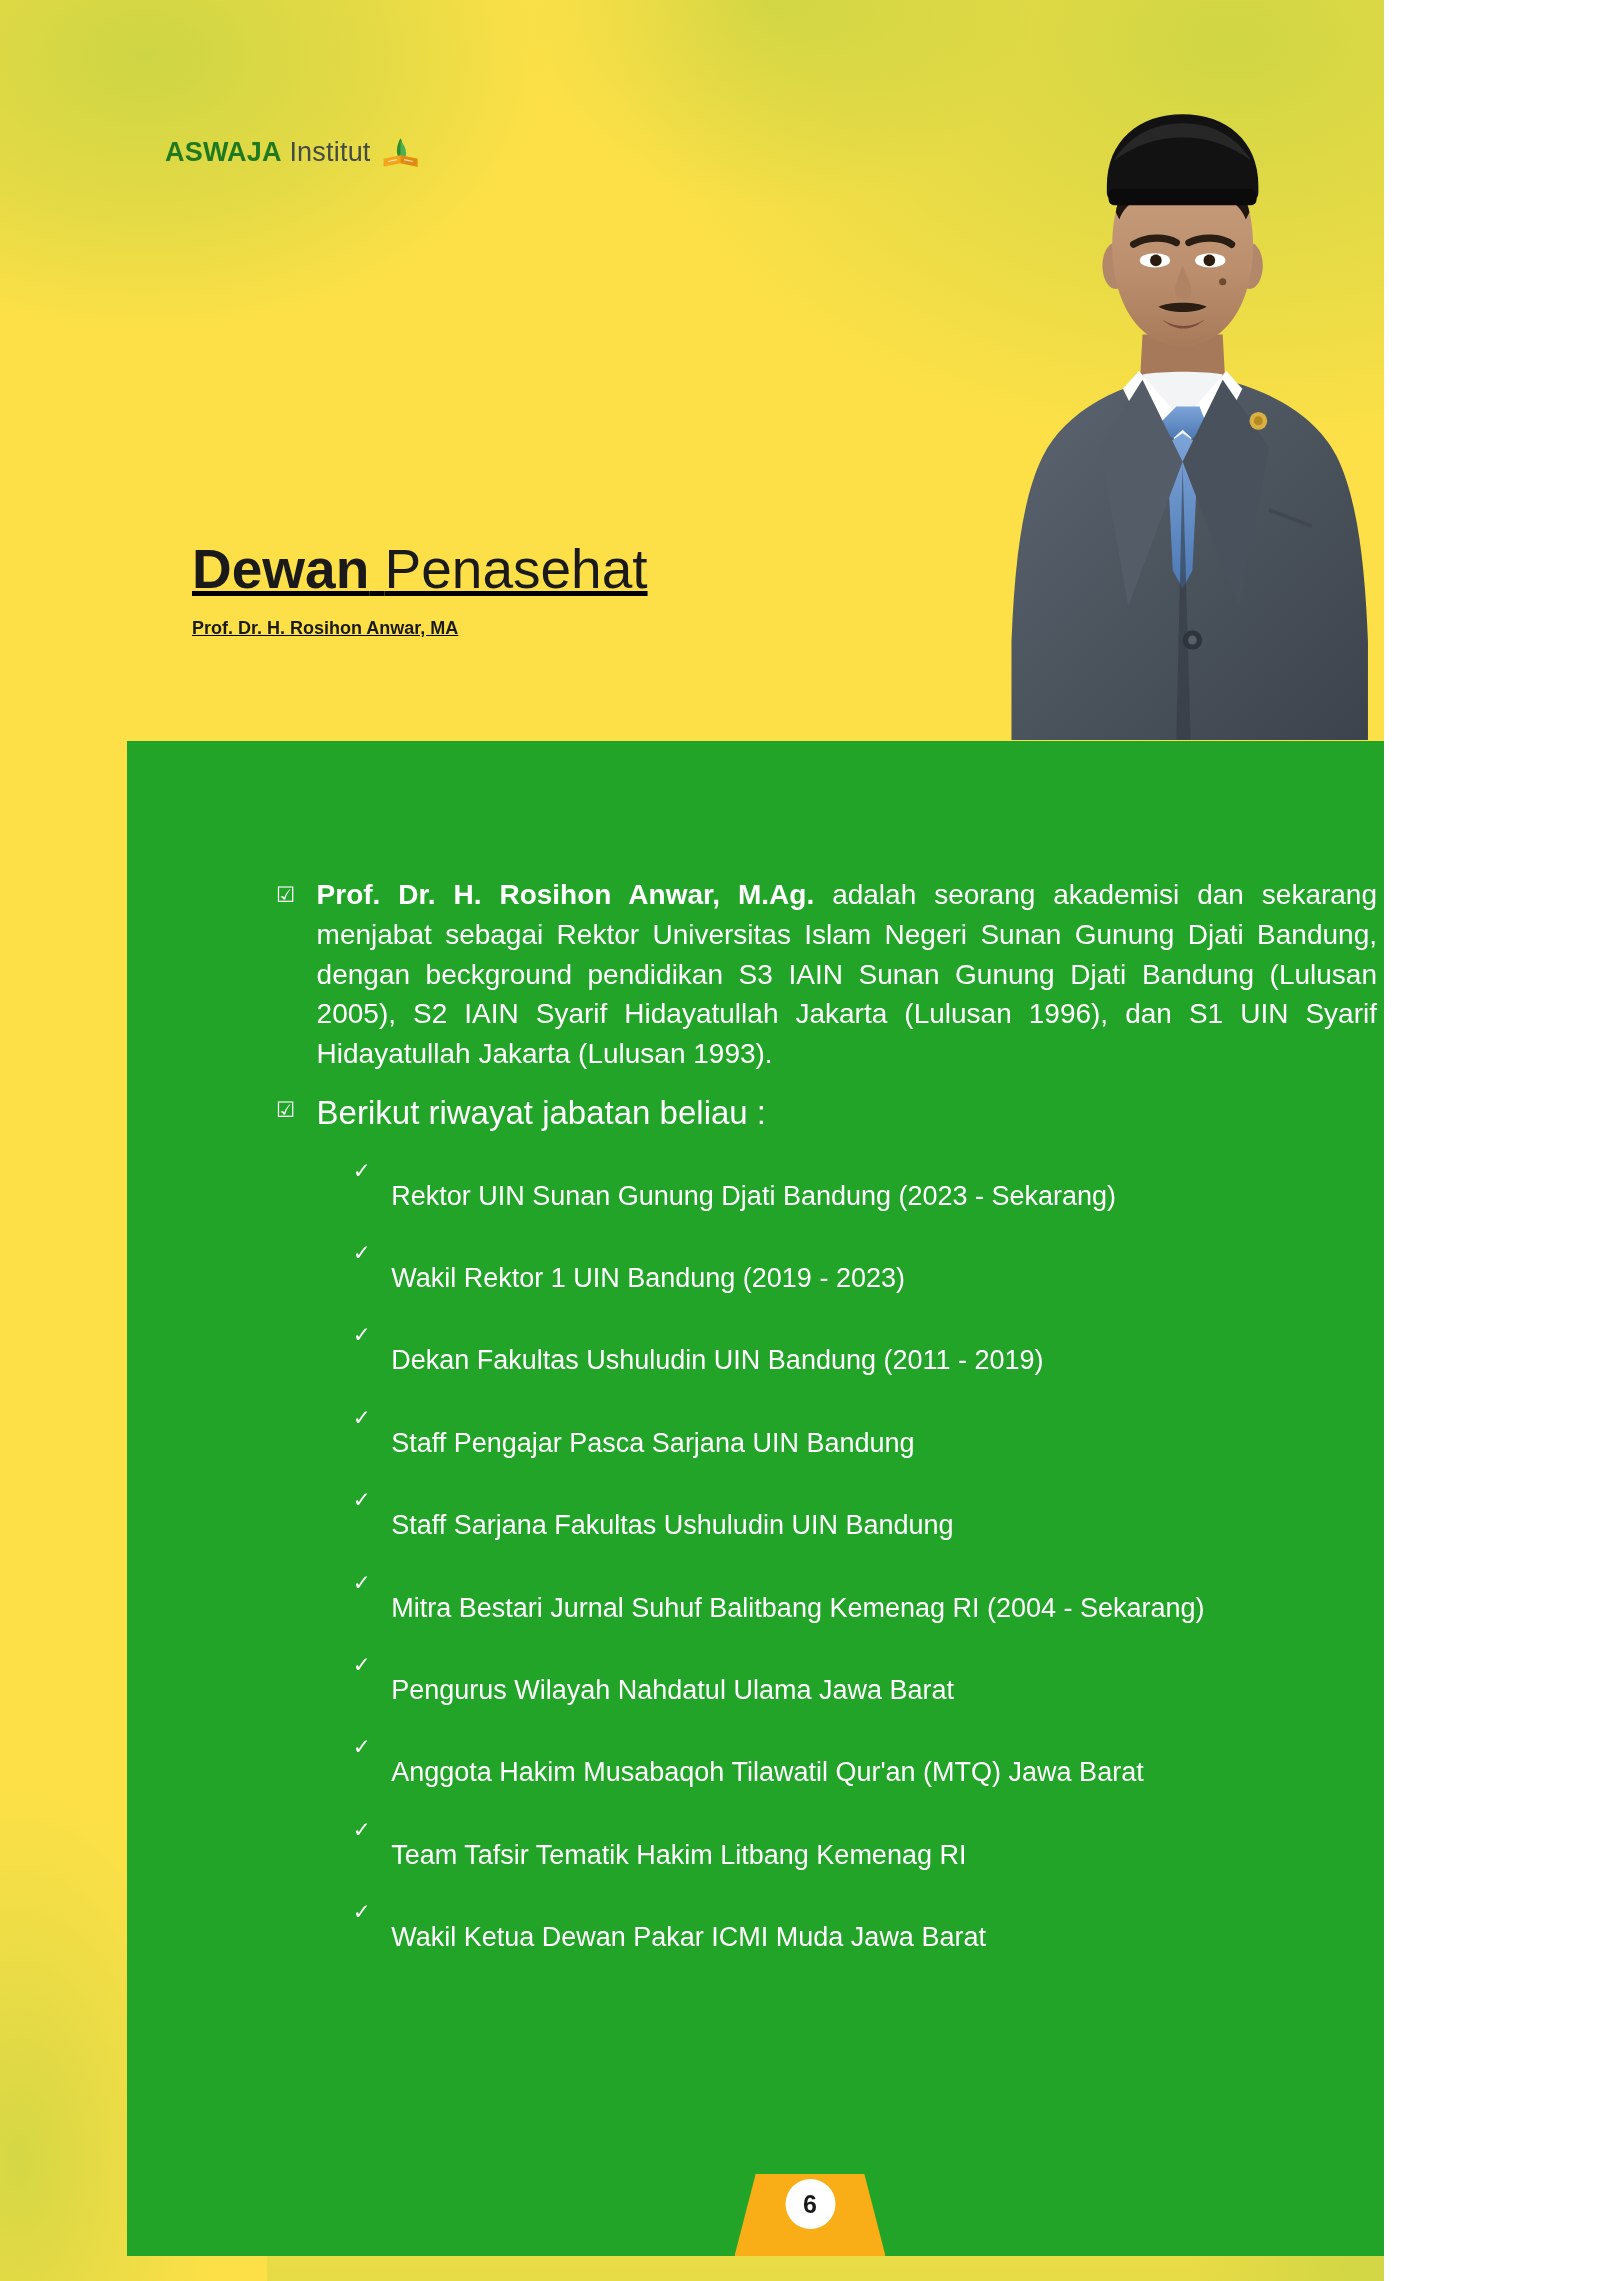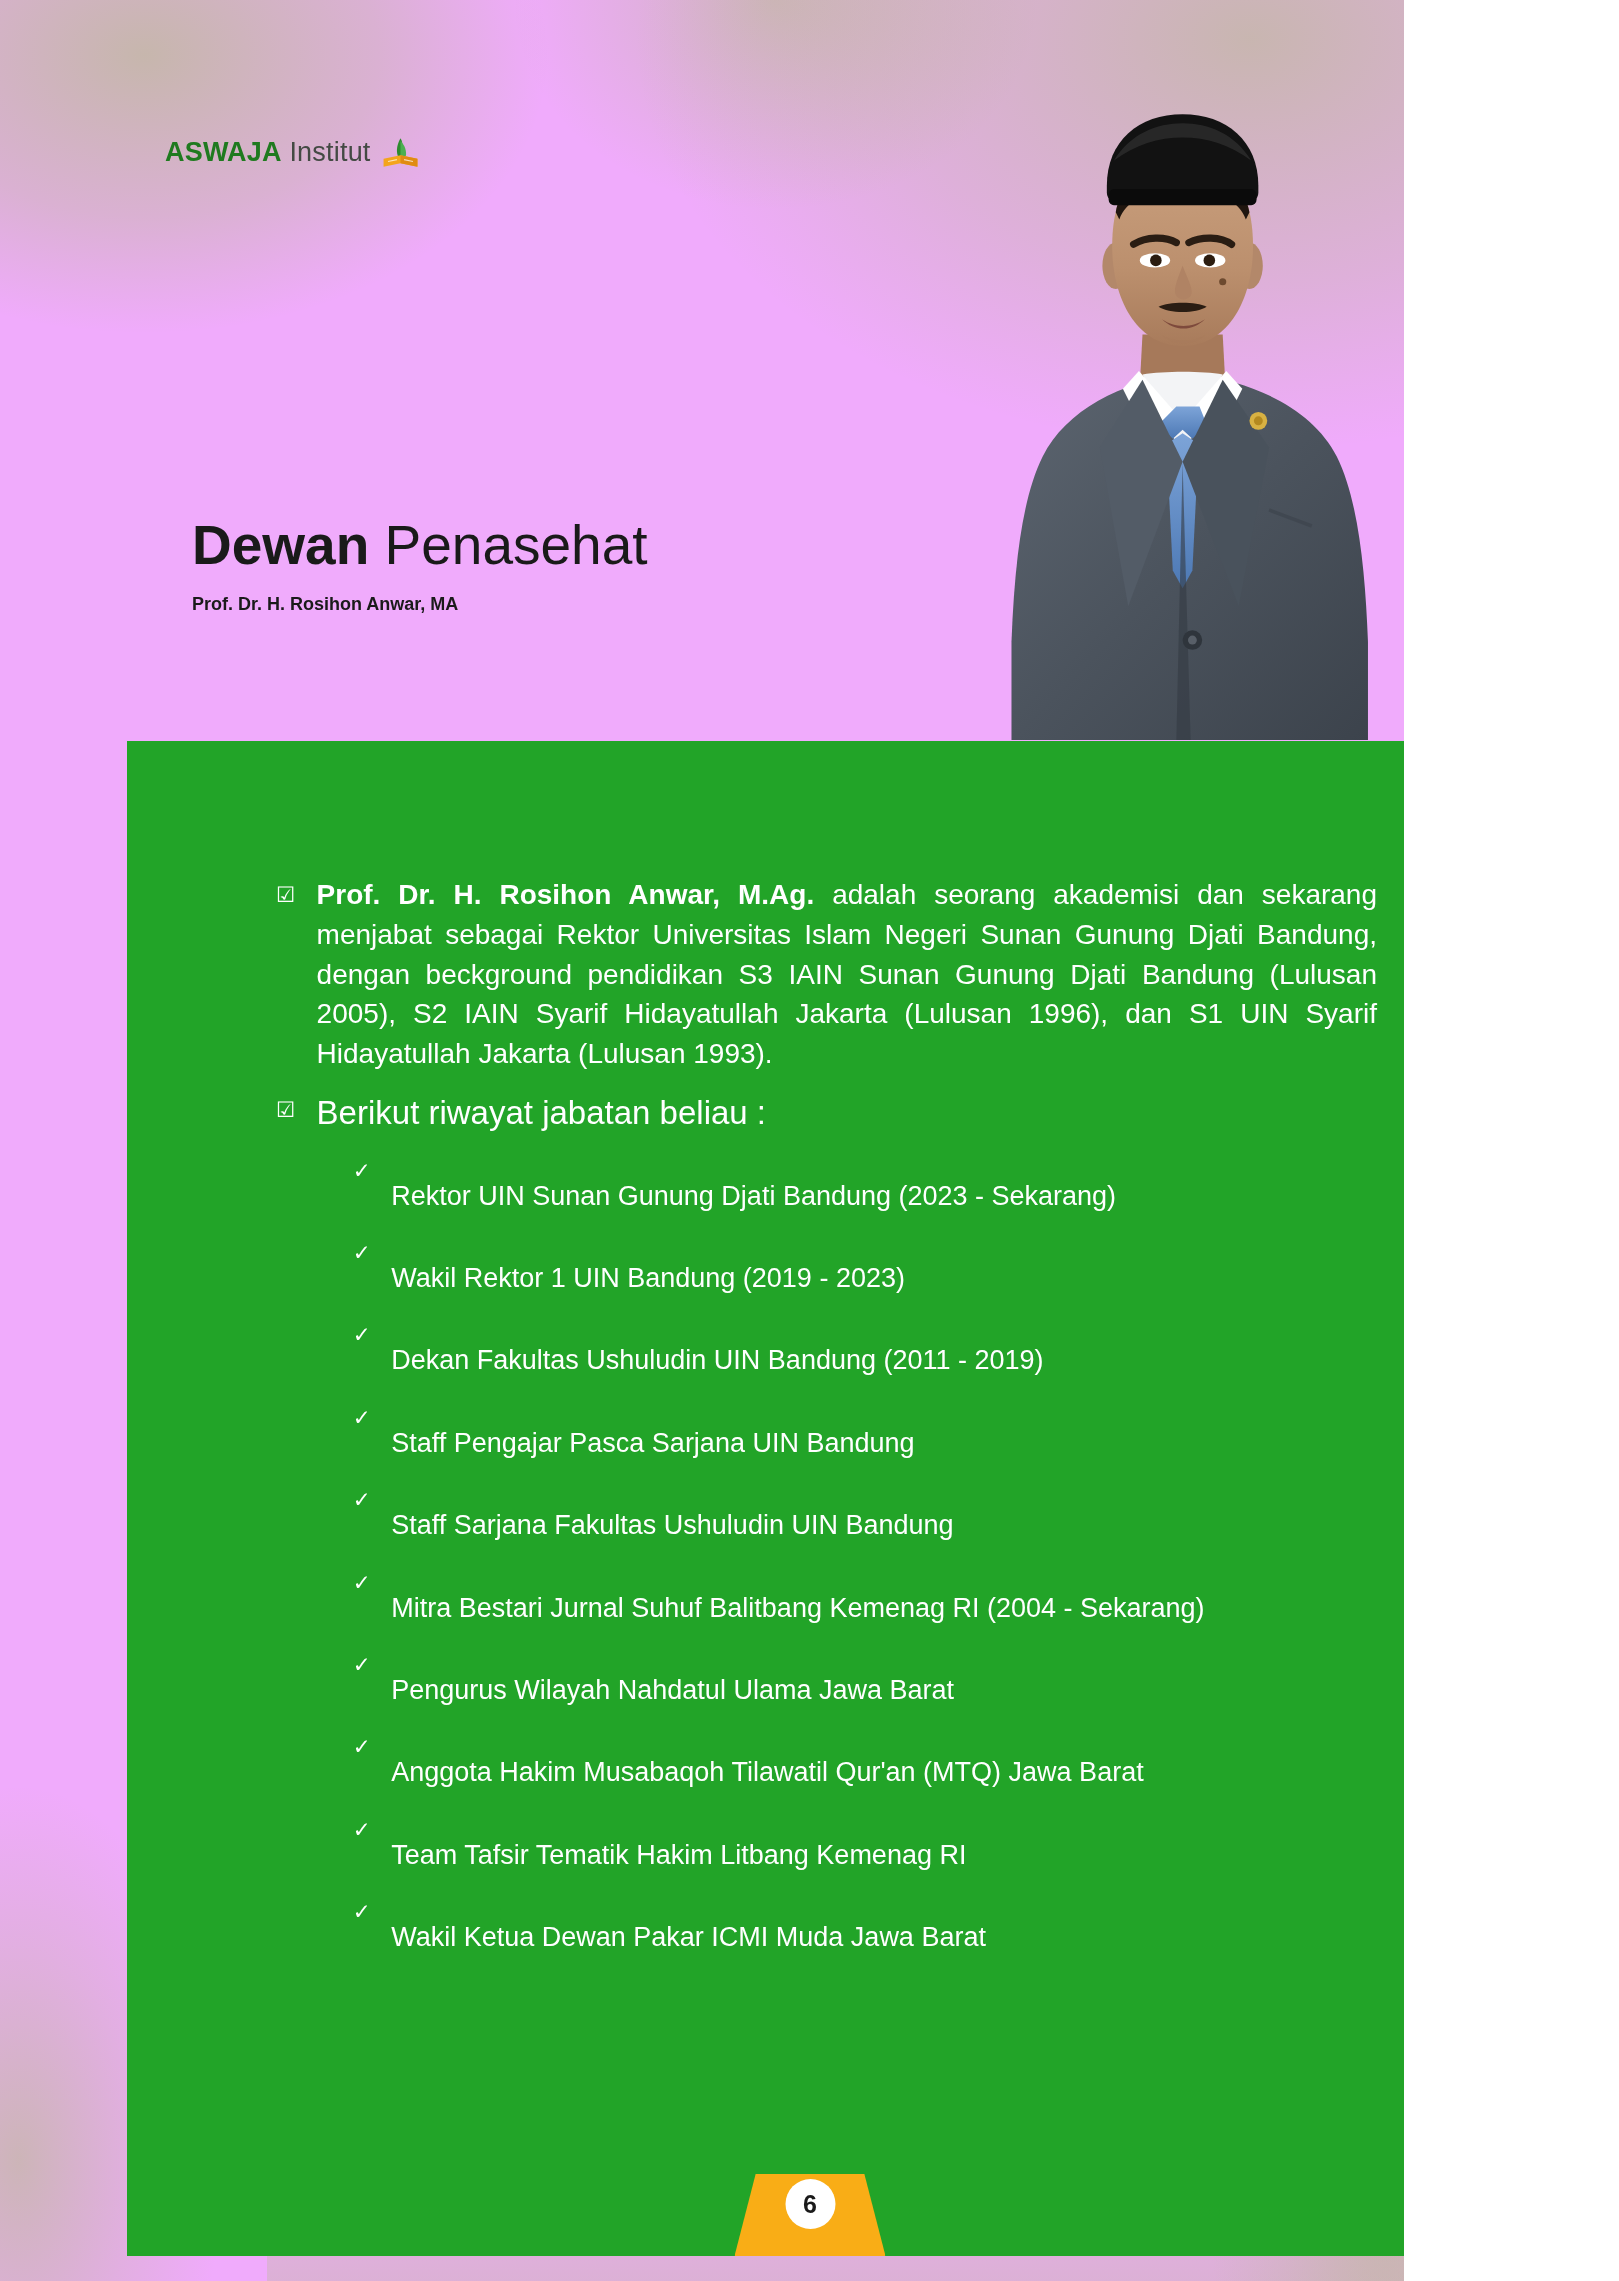--- a/index.html
+++ b/index.html
@@ -10,23 +10,22 @@
     width: 1619px;
     height: 2281px;
     background: #ffffff;
     font-family: "Liberation Sans", sans-serif;
     overflow: hidden;
   }
   .page {
     position: relative;
     width: 1384px;
     height: 2281px;
-    background: #f0abfc;
+    background: #fde047;
     overflow: hidden;
-    padding-left: 20px;
   }
   
   .wash {
     position: absolute;
     pointer-events: none;
   }
   .wash-tl {
     left: 0; top: 0;
     width: 802px; height: 552px;
     background: radial-gradient(ellipse 70% 70% at 18% 10%, rgba(141,198,63,0.42) 0%, rgba(141,198,63,0.22) 42%, rgba(141,198,63,0.0) 72%);
@@ -84,22 +83,23 @@
     height: 41px;
     position: relative;
     display: inline-block;
   }
   .brand-logo svg { display:block; }
 
   
   .title-block {
     position: absolute;
     left: 192px;
-    top: 517px;
+    top: 541px;
     width: 713px;
+    text-decoration: underline;
   }
   .title-main {
     font-size: 55px;
     line-height: 1.05;
     color: #1a1a1a;
     white-space: nowrap;
   }
   .title-main .strong {
     font-weight: bold;
   }

